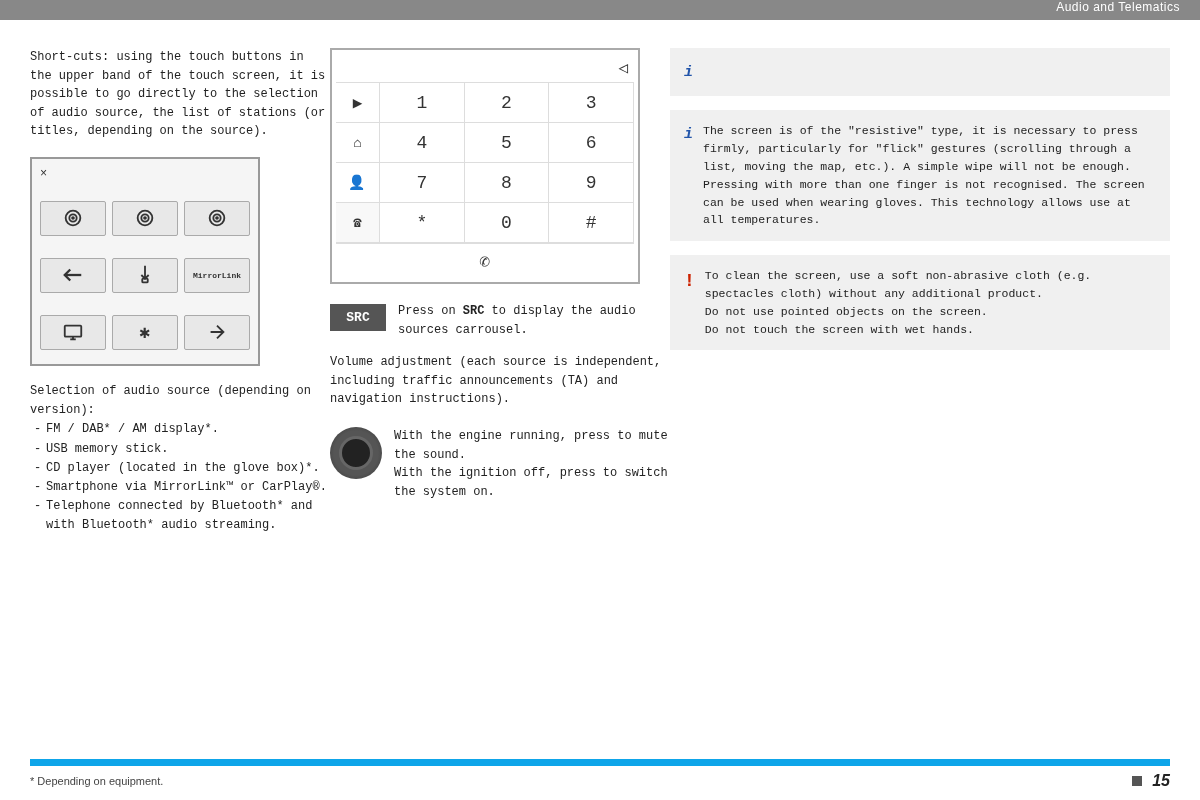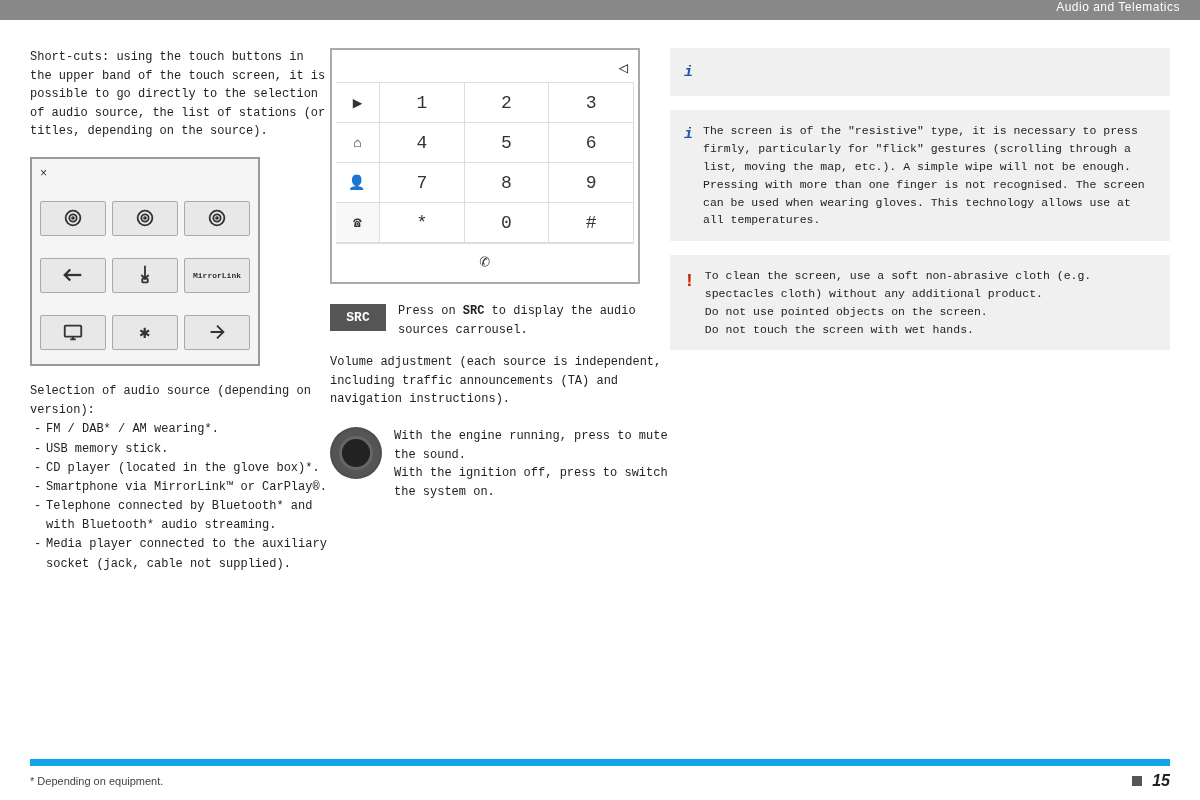--- a/index.html
+++ b/index.html
@@ -343,26 +343,25 @@
           <svg viewBox="0 0 24 24" fill="none" stroke="#333" stroke-width="2">
               <path d="M5 12h14M12 5l7 7-7 7"></path>
             </svg>
         </div>
       </div>
     </div>
 
     <div class="source-list">
       <div class="title">Selection of audio source (depending on version):</div>
       <ul>
-        <li>FM / DAB* / AM wearing*.</li>
+        <li>FM / DAB* / AM display*.</li>
         <li>USB memory stick.</li>
         <li>CD player (located in the glove box)*.</li>
         <li>Smartphone via MirrorLink™ or CarPlay®.</li>
         <li>Telephone connected by Bluetooth* and with Bluetooth* audio streaming.</li>
-        <li>Media player connected to the auxiliary socket (jack, cable not supplied).</li>
       </ul>
     </div>
   </div>
 
   <div class="col-mid">
 
     <div class="numpad-img">
       <div class="numpad-top-row">
         <span style="font-size:16px; color:#333;">◁</span>
       </div>

